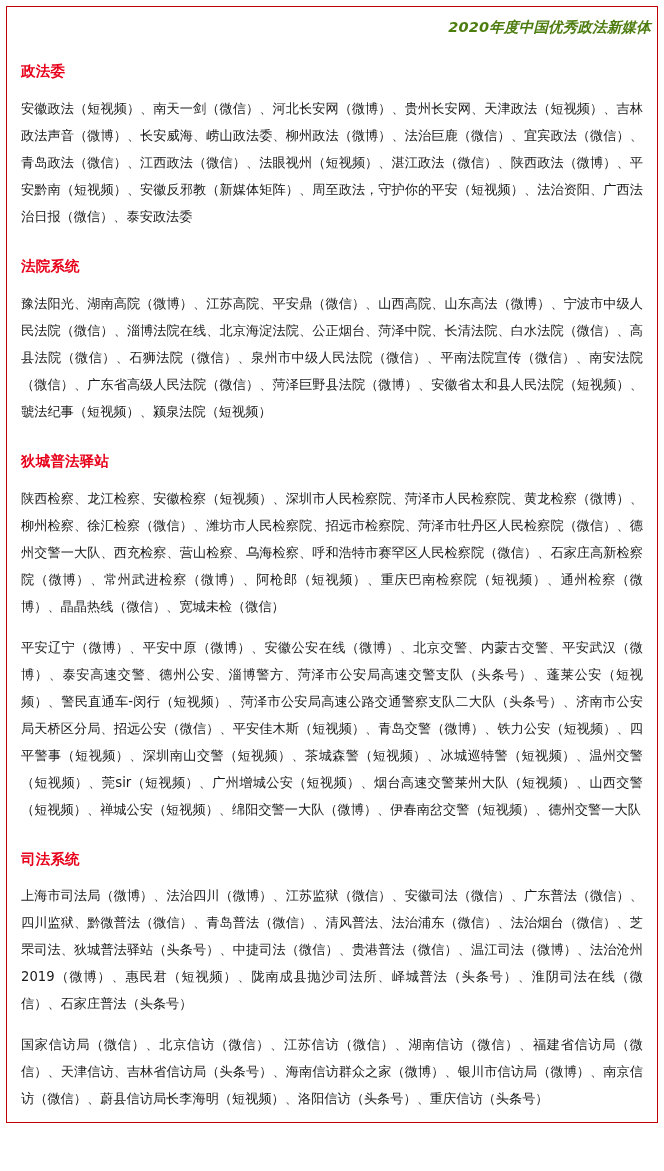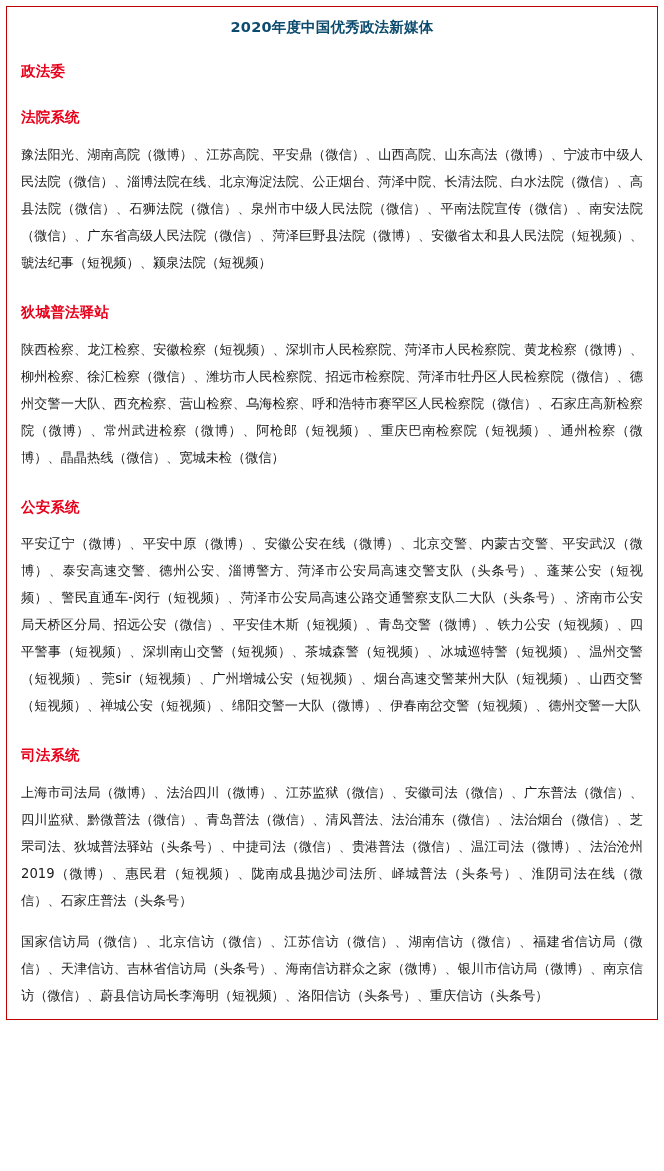--- a/index.html
+++ b/index.html
@@ -17,27 +17,28 @@
     background: #ffffff;
     position: relative;
   }
   .doc-frame {
     margin: 6px 6px 0 6px;
     border: 1px solid #c00000;
     box-sizing: border-box;
     padding: 0;
   }
   .doc-title {
-    text-align: center;
-    color: #0c4a6e;
+    text-align: right;
+    color: #4d7c0f;
     font-weight: bold;
     font-size: 14.5px;
     line-height: 1.4;
     padding: 10px 6px 12px 6px;
     letter-spacing: 0.2px;
+    font-style: italic;
   }
   .section {
     padding: 0 14px;
   }
   .section-heading {
     color: #e8001a;
     font-weight: bold;
     font-size: 14.5px;
     line-height: 1.5;
     padding: 12px 0 12px 0;
@@ -59,34 +60,34 @@
 </head>
 <body>
 
 <div class="page">
   <div class="doc-frame">
 
     <div class="doc-title">2020年度中国优秀政法新媒体</div>
 
     <div class="section">
       <div class="section-heading">政法委</div>
+      <div class="section-body">安徽政法（短视频）、南天一剑（微信）、河北长安网（微博）、贵州长安网、天津政法（短视频）、吉林政法声音（微博）、长安威海、崂山政法委、柳州政法（微博）、法治巨鹿（微信）、宜宾政法（微信）、青岛政法（微信）、江西政法（微信）、法眼视州（短视频）、湛江政法（微信）、陕西政法（微博）、平安黔南（短视频）、安徽反邪教（新媒体矩阵）、周至政法，守护你的平安（短视频）、法治资阳、广西法治日报（微信）、泰安政法委</div>
     </div>
 
     <div class="section">
       <div class="section-heading">法院系统</div>
       <div class="section-body">豫法阳光、湖南高院（微博）、江苏高院、平安鼎（微信）、山西高院、山东高法（微博）、宁波市中级人民法院（微信）、淄博法院在线、北京海淀法院、公正烟台、菏泽中院、长清法院、白水法院（微信）、高县法院（微信）、石狮法院（微信）、泉州市中级人民法院（微信）、平南法院宣传（微信）、南安法院（微信）、广东省高级人民法院（微信）、菏泽巨野县法院（微博）、安徽省太和县人民法院（短视频）、虢法纪事（短视频）、颍泉法院（短视频）</div>
     </div>
 
     <div class="section">
       <div class="section-heading">狄城普法驿站</div>
       <div class="section-body">陕西检察、龙江检察、安徽检察（短视频）、深圳市人民检察院、菏泽市人民检察院、黄龙检察（微博）、柳州检察、徐汇检察（微信）、潍坊市人民检察院、招远市检察院、菏泽市牡丹区人民检察院（微信）、德州交警一大队、西充检察、营山检察、乌海检察、呼和浩特市赛罕区人民检察院（微信）、石家庄高新检察院（微博）、常州武进检察（微博）、阿枪郎（短视频）、重庆巴南检察院（短视频）、通州检察（微博）、晶晶热线（微信）、宽城未检（微信）</div>
     </div>
 
     <div class="section">
-      <div class="section-heading">公安系统</div>
       <div class="section-body">平安辽宁（微博）、平安中原（微博）、安徽公安在线（微博）、北京交警、内蒙古交警、平安武汉（微博）、泰安高速交警、德州公安、淄博警方、菏泽市公安局高速交警支队（头条号）、蓬莱公安（短视频）、警民直通车-闵行（短视频）、菏泽市公安局高速公路交通警察支队二大队（头条号）、济南市公安局天桥区分局、招远公安（微信）、平安佳木斯（短视频）、青岛交警（微博）、铁力公安（短视频）、四平警事（短视频）、深圳南山交警（短视频）、茶城森警（短视频）、冰城巡特警（短视频）、温州交警（短视频）、莞sir（短视频）、广州增城公安（短视频）、烟台高速交警莱州大队（短视频）、山西交警（短视频）、禅城公安（短视频）、绵阳交警一大队（微博）、伊春南岔交警（短视频）、德州交警一大队</div>
     </div>
 
     <div class="section">
       <div class="section-heading">司法系统</div>
       <div class="section-body">上海市司法局（微博）、法治四川（微博）、江苏监狱（微信）、安徽司法（微信）、广东普法（微信）、四川监狱、黔微普法（微信）、青岛普法（微信）、清风普法、法治浦东（微信）、法治烟台（微信）、芝罘司法、狄城普法驿站（头条号）、中捷司法（微信）、贵港普法（微信）、温江司法（微博）、法治沧州2019（微博）、惠民君（短视频）、陇南成县抛沙司法所、峄城普法（头条号）、淮阴司法在线（微信）、石家庄普法（头条号）</div>
     </div>
 
     <div class="section">
       <div class="section-body">国家信访局（微信）、北京信访（微信）、江苏信访（微信）、湖南信访（微信）、福建省信访局（微信）、天津信访、吉林省信访局（头条号）、海南信访群众之家（微博）、银川市信访局（微博）、南京信访（微信）、蔚县信访局长李海明（短视频）、洛阳信访（头条号）、重庆信访（头条号）</div>

